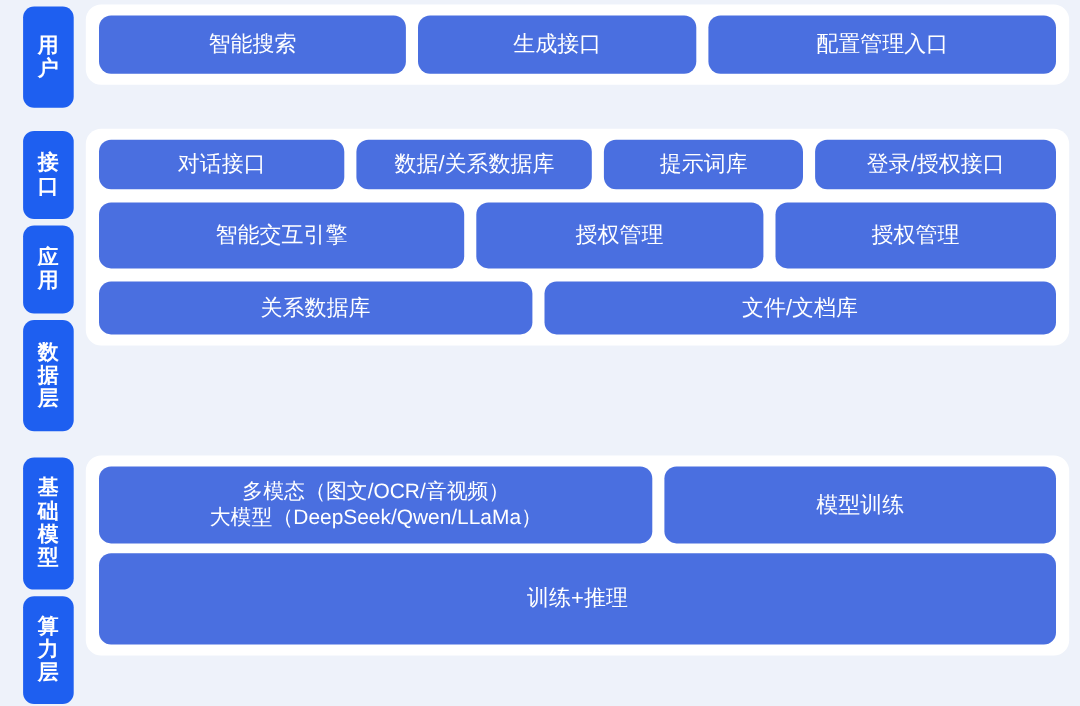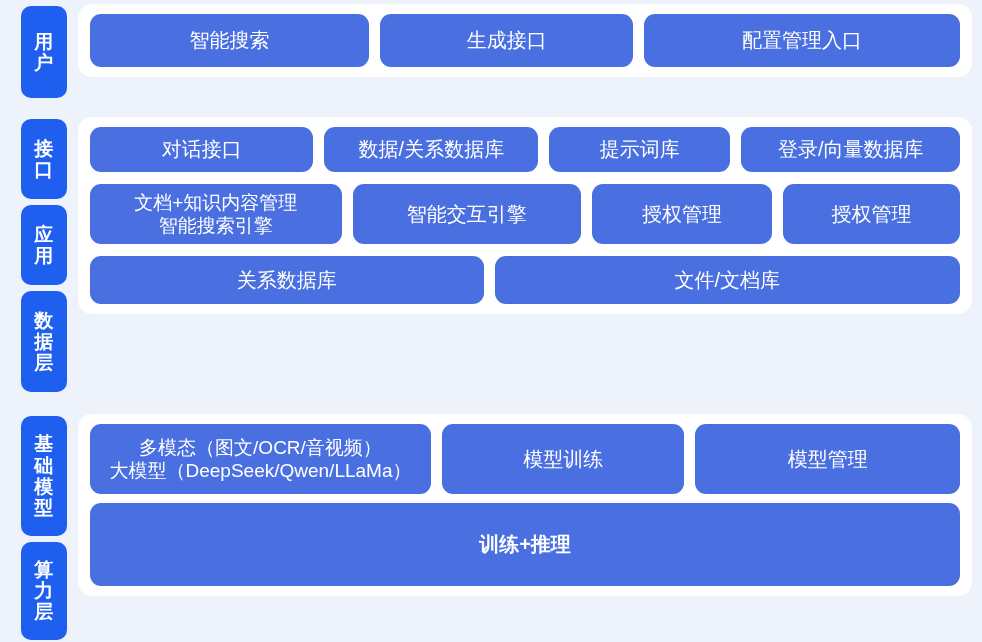--- a/index.html
+++ b/index.html
@@ -109,21 +109,21 @@
 
   #section-user .panel    { height: 73px; }
   #section-platform .panel{ height: 197px; gap: 12px; }
   #section-model .panel   { height: 182px; }
 
   #section-user .row  { height: 60px; }
   #section-platform .row-interface { height: 62px; }
   #section-platform .row-app       { height: 84px; }
   #section-platform .row-data      { height: 66px; }
   #section-model .row-base    { height: 80px; }
-  #section-model .row-compute { height: 94px; font-weight: bold; }
+  #section-model .row-compute { height: 94px; }
 </style>
 </head>
 <body>
 
 <div id="diagram">
 
   <div class="section" id="section-user">
     <div class="tab-column">
       <div class="tab">
         <span>用</span>
@@ -153,25 +153,23 @@
         <span>数</span>
         <span>据</span>
         <span>层</span>
       </div>
     </div>
     <div class="panel">
       <div class="row row-interface">
         <div class="box" style="flex:176 1 0">对话接口</div>
         <div class="box" style="flex:168 1 0">数据/关系数据库</div>
         <div class="box" style="flex:140 1 0">提示词库</div>
-        <div class="box" style="flex:172 1 0">登录/向量数据库</div>
+        <div class="box" style="flex:172 1 0">登录/授权接口</div>
       </div>
       <div class="row row-app">
-        <div class="box two-line" style="flex:252 1 0">文档+知识内容管理
-智能搜索引擎</div>
         <div class="box" style="flex:227 1 0">智能交互引擎</div>
         <div class="box" style="flex:176 1 0">授权管理</div>
         <div class="box" style="flex:172 1 0">授权管理</div>
       </div>
       <div class="row row-data">
         <div class="box" style="flex:252 1 0">关系数据库</div>
         <div class="box" style="flex:300 1 0">文件/文档库</div>
       </div>
     </div>
   </div>
@@ -188,21 +186,20 @@
         <span>算</span>
         <span>力</span>
         <span>层</span>
       </div>
     </div>
     <div class="panel">
       <div class="row row-base">
         <div class="box two-line" style="flex:340 1 0">多模态（图文/OCR/音视频）
 大模型（DeepSeek/Qwen/LLaMa）</div>
         <div class="box" style="flex:237 1 0">模型训练</div>
-        <div class="box" style="flex:260 1 0">模型管理</div>
       </div>
       <div class="row row-compute">
         <div class="box" style="flex:398 1 0">训练+推理</div>
       </div>
     </div>
   </div>
 
 </div>
 
 </body></html>

